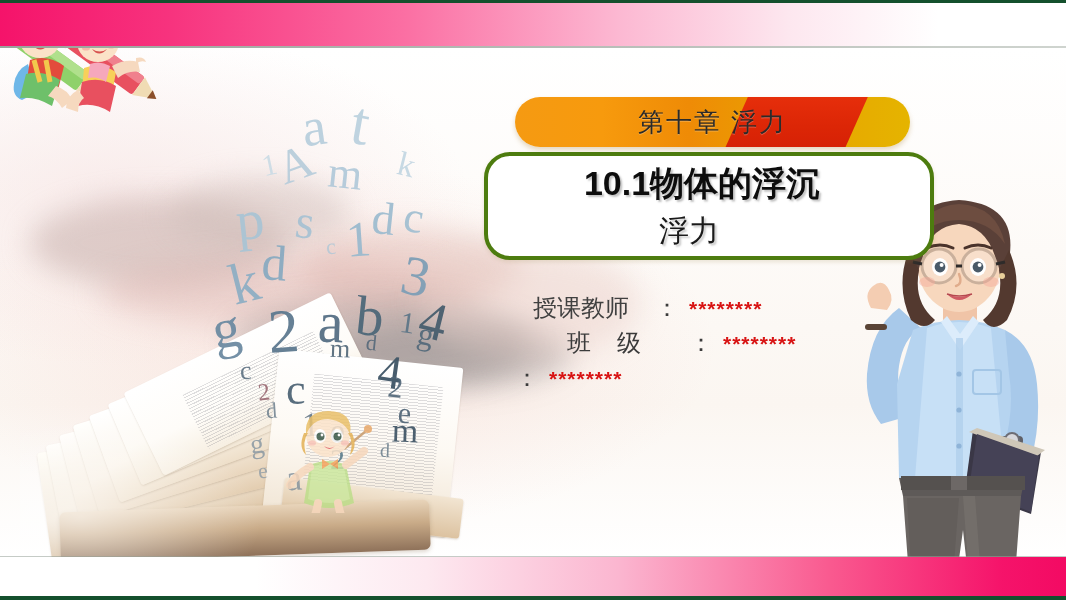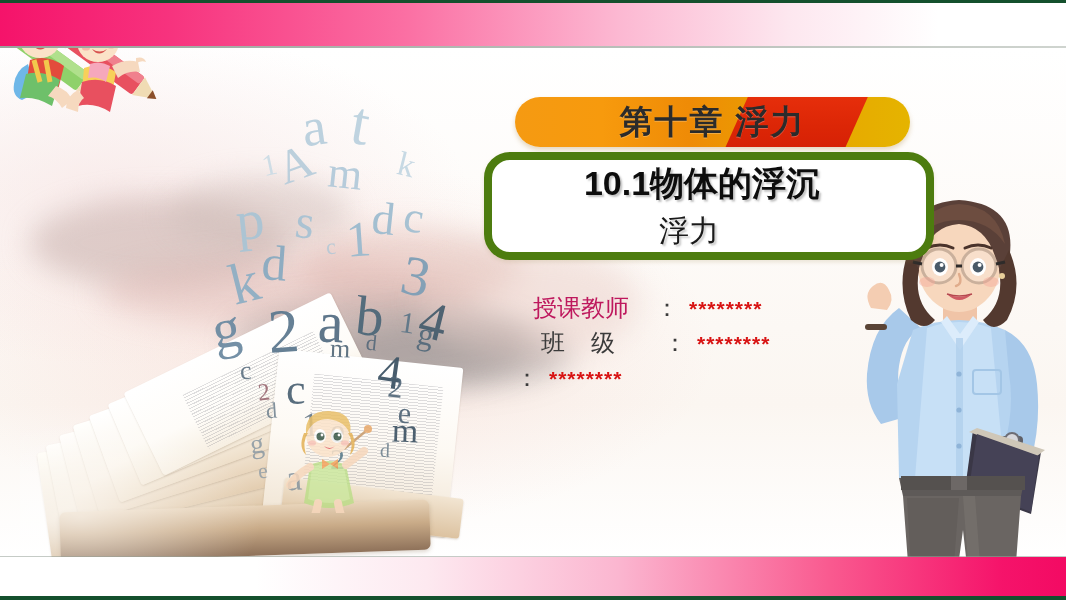--- a/index.html
+++ b/index.html
@@ -102,29 +102,29 @@
   }
   .chapter-red{
     position:absolute;right:68px;top:-6px;width:120px;height:64px;
     background:linear-gradient(180deg,#e8300c 0%,#dc2606 55%,#d41f05 100%);
     transform:skewX(-24deg);
     transform-origin:bottom right;
   }
   .chapter-text{
     position:absolute;left:0;top:0;width:395px;height:50px;
     display:flex;align-items:center;justify-content:center;
-    font-size:33px;font-weight:bold;color:#2b2b2b;
+    font-size:26px;font-weight:normal;color:#2b2b2b;
     letter-spacing:2px;white-space:nowrap;
     text-shadow:0 1px 0 rgba(255,255,255,.25);
   }
 
   
   .title-card{
     position:absolute;left:484px;top:152px;width:450px;height:108px;
-    background:#ffffff;border:8px solid #4d7c0f;border-radius:26px;
+    background:#ffffff;border:4px solid #4d7c0f;border-radius:26px;
     box-shadow:0 2px 4px rgba(150,130,60,.18);
     display:flex;flex-direction:column;align-items:center;justify-content:center;
     box-sizing:border-box;
   }
   .title-line1{
     font-size:34px;font-weight:bold;color:#0d0d0d;letter-spacing:0px;
     text-shadow:2px 2px 2px rgba(120,120,120,.45);
     white-space:nowrap;margin-left:-14px;
   }
   .title-line2{
@@ -133,21 +133,21 @@
     white-space:nowrap;margin-top:4px;margin-left:-40px;
   }
 
   
   .info{position:absolute;left:533px;top:292px;}
   .info-row{display:flex;align-items:baseline;margin-bottom:9px;height:26px;}
   .info-label{
     font-size:24px;color:#3b3b3b;white-space:nowrap;
     width:140px;display:inline-block;
   }
-  .info-label.sp{letter-spacing:26px;padding-left:8px;}
+  .info-label.sp{letter-spacing:26px;padding-left:8px;margin-left:26px;}
   .info-colon{font-size:24px;color:#3b3b3b;margin:0 2px 0 -18px;}
   .info-stars{
     font-size:21px;font-weight:bold;color:#d81414;letter-spacing:1px;
     white-space:nowrap;margin-left:8px;
   }
 
   
   .kids{position:absolute;left:0px;top:2px;width:170px;height:120px;}
 
   
@@ -355,21 +355,21 @@
     <div class="chapter-text">第十章  浮力</div>
   </div>
 
   <div class="title-card">
     <div class="title-line1">10.1物体的浮沉</div>
     <div class="title-line2">浮力</div>
   </div>
 
   <div class="info" id="info-host">
       <div class="info-row">
-        <span class="info-label" style="color: #be185d;">授课教师</span>
+        <span class="info-label" style="color: #404040;">授课教师</span>
         <span class="info-colon" style="color: rgb(59, 59, 59);">：</span>
         <span class="info-stars" style="color: rgb(216, 20, 20);">********</span>
       </div>
       <div class="info-row">
         <span class="info-label sp" style="color: rgb(59, 59, 59);">班级</span>
         <span class="info-colon" style="color: rgb(59, 59, 59);">：</span>
         <span class="info-stars" style="color: rgb(216, 20, 20);">********</span>
       </div>
       <div class="info-row">
         <span class="info-colon" style="color: rgb(59, 59, 59);">：</span>

